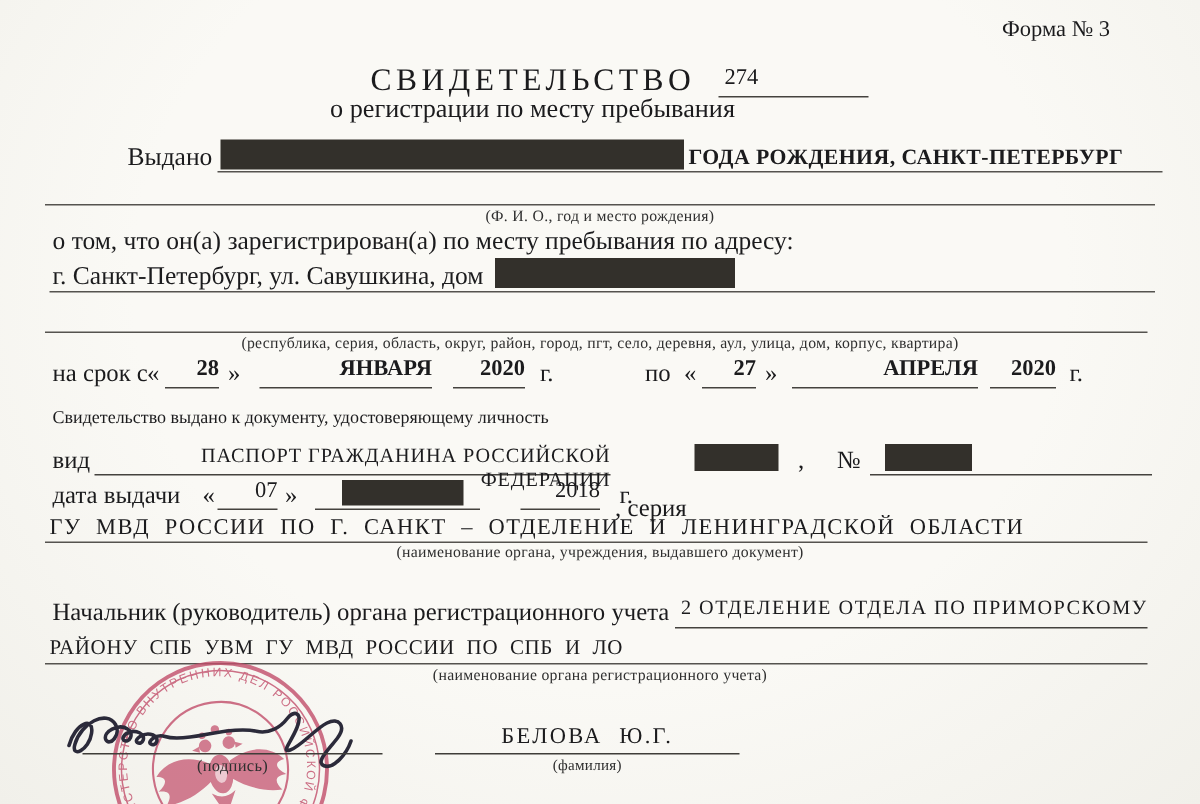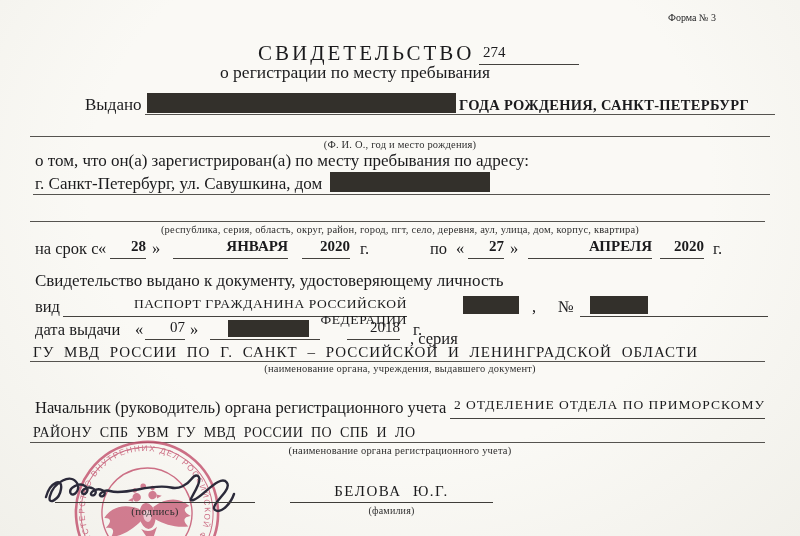--- a/index.html
+++ b/index.html
@@ -12,32 +12,32 @@
     color:#1b1b1d;
   }
   .abs{position:absolute;}
   .cap{font-size:10.5px;color:#2f2f2f;text-align:center;letter-spacing:.2px;}
   .rule{position:absolute;height:0;border-top:1px solid #55534f;}
   .cell{position:absolute;border-bottom:1px solid #44423e;text-align:right;}
   .box{position:absolute;background:#33302b;}
   .body-text{font-size:16.5px;}
   .val-bold{font-weight:bold;font-size:15px;}
   .condensed{letter-spacing:.6px;}
-  .form-no{font-size:10px;}
+  .form-no{font-size:15px;}
   .title-main{font-size:21px;letter-spacing:3px;}
   .title-sub{font-size:17.5px;}
 </style>
 </head>
 <body>
 
 <div class="page">
 
   <div class="abs form-no" style="left:668px;top:12px;">Форма № 3</div>
 
-  <div class="abs title-main" style="left:258px;top:41px;">СВИДЕТЕЛЬСТВО</div>
+  <div class="abs title-main" style="left:247px;top:41px;">СВИДЕТЕЛЬСТВО</div>
   <div class="abs cell" style="left:479px;top:44px;width:96px;height:20px;text-align:left;padding-left:4px;font-size:15px;">274</div>
   <div class="abs title-sub" style="left:95px;top:62px;width:520px;text-align:center;">о регистрации по месту пребывания</div>
 
   <div class="abs body-text" style="left:85px;top:95px;font-size:17px;">Выдано</div>
   <div class="box" style="left:147px;top:93px;width:309px;height:20px;"></div>
   <div class="abs" style="left:459px;top:97px;font-size:14.5px;font-weight:bold;letter-spacing:.3px;">ГОДА РОЖДЕНИЯ, САНКТ-ПЕТЕРБУРГ</div>
   <div class="rule" style="left:145px;top:114px;width:630px;"></div>
 
   <div class="rule" style="left:30px;top:136px;width:740px;"></div>
   <div class="abs cap" style="left:30px;top:139px;width:740px;">(Ф. И. О., год и место рождения)</div>
@@ -59,41 +59,41 @@
   <div class="cell val-bold" style="left:302px;top:238px;width:48px;height:20px;">2020</div>
   <div class="abs body-text" style="left:360px;top:239px;">г.</div>
   <div class="abs body-text" style="left:430px;top:239px;">по</div>
   <div class="abs body-text" style="left:456px;top:239px;">«</div>
   <div class="cell val-bold" style="left:468px;top:238px;width:36px;height:20px;">27</div>
   <div class="abs body-text" style="left:510px;top:239px;">»</div>
   <div class="cell val-bold" style="left:528px;top:238px;width:124px;height:20px;">АПРЕЛЯ</div>
   <div class="cell val-bold" style="left:660px;top:238px;width:44px;height:20px;">2020</div>
   <div class="abs body-text" style="left:713px;top:239px;">г.</div>
 
-  <div class="abs body-text" style="left:35px;top:271px;font-size:17px;">Свидетельство выдано к документу, удостоверяющему личность</div>
+  <div class="abs body-text" style="left:35px;top:271px;font-size:12px;">Свидетельство выдано к документу, удостоверяющему личность</div>
 
   <div class="abs body-text" style="left:35px;top:297px;">вид</div>
   <div class="cell condensed" style="left:63px;top:296px;width:344px;height:20px;font-size:13.5px;">ПАСПОРТ ГРАЖДАНИНА РОССИЙСКОЙ ФЕДЕРАЦИИ</div>
   <div class="abs body-text" style="left:410px;top:297px;margin-top:32px;">, серия</div>
   <div class="box" style="left:463px;top:296px;width:56px;height:18px;"></div>
   <div class="abs body-text" style="left:532px;top:297px;">,</div>
   <div class="abs body-text" style="left:558px;top:297px;">№</div>
   <div class="cell" style="left:580px;top:296px;width:188px;height:20px;"></div>
   <div class="box" style="left:590px;top:296px;width:58px;height:18px;"></div>
 
   <div class="abs body-text" style="left:35px;top:320px;">дата выдачи</div>
   <div class="abs body-text" style="left:135px;top:320px;">«</div>
   <div class="cell" style="left:145px;top:319px;width:40px;height:20px;font-size:15px;">07</div>
   <div class="abs body-text" style="left:190px;top:320px;">»</div>
   <div class="cell" style="left:210px;top:319px;width:110px;height:20px;"></div>
   <div class="box" style="left:228px;top:320px;width:81px;height:17px;"></div>
   <div class="cell" style="left:347px;top:319px;width:53px;height:20px;font-size:15px;">2018</div>
   <div class="abs body-text" style="left:413px;top:320px;">г.</div>
 
-  <div class="abs" style="left:33px;top:344px;font-size:15px;letter-spacing:1px;word-spacing:5px;">ГУ МВД РОССИИ ПО Г. САНКТ – РОССИЙСКОЙ И ЛЕНИНГРАДСКОЙ ОБЛАСТИ</div>
+  <div class="abs" style="left:33px;top:344px;font-size:15px;letter-spacing:1px;word-spacing:5px;">ГУ МВД РОССИИ ПО Г. САНКТ – ОТДЕЛЕНИЕ И ЛЕНИНГРАДСКОЙ ОБЛАСТИ</div>
   <div class="rule" style="left:30px;top:361px;width:735px;"></div>
   <div class="abs cap" style="left:30px;top:363px;width:740px;">(наименование органа, учреждения, выдавшего документ)</div>
 
   <div class="abs" style="left:35px;top:398px;font-size:16.5px;">Начальник (руководитель) органа регистрационного учета</div>
   <div class="cell condensed" style="left:450px;top:397px;width:315px;height:21px;font-size:13.5px;letter-spacing:1px;">2 ОТДЕЛЕНИЕ ОТДЕЛА ПО ПРИМОРСКОМУ</div>
   <div class="abs" style="left:33px;top:425px;font-size:14px;letter-spacing:.4px;word-spacing:4px;">РАЙОНУ СПБ УВМ ГУ МВД РОССИИ ПО СПБ И ЛО</div>
   <div class="rule" style="left:30px;top:442px;width:735px;"></div>
   <div class="abs cap" style="left:30px;top:445px;width:740px;">(наименование органа регистрационного учета)</div>
 
   <svg class="abs" style="left:38px;top:430px;" width="220" height="106" viewBox="0 0 220 106">

